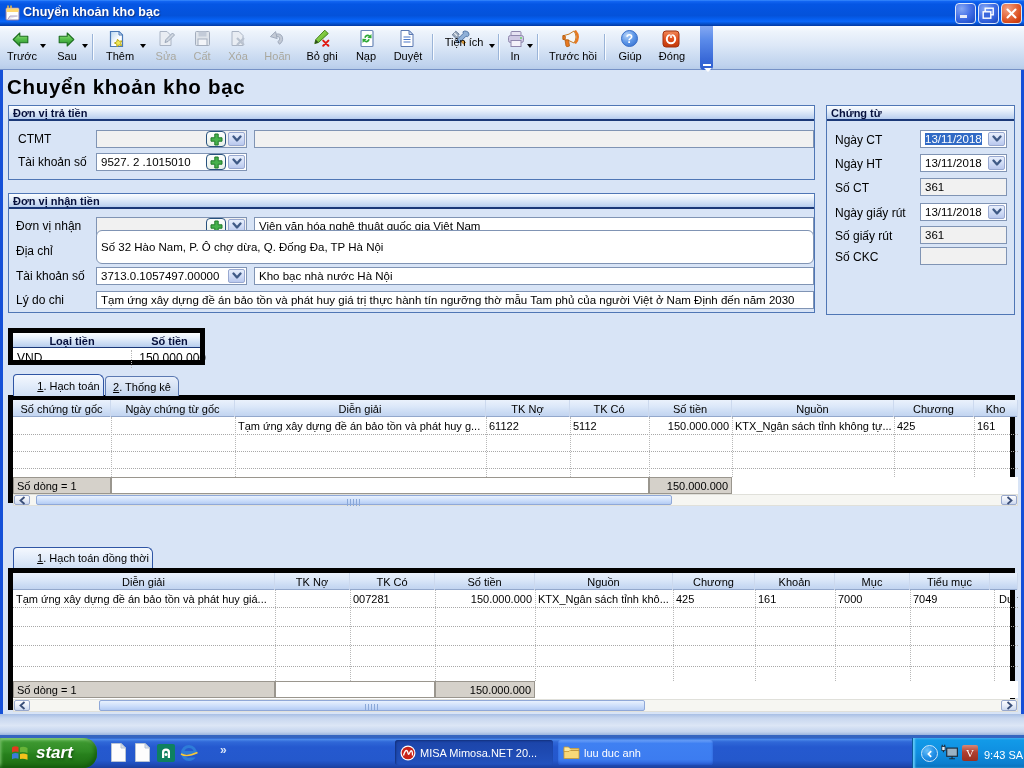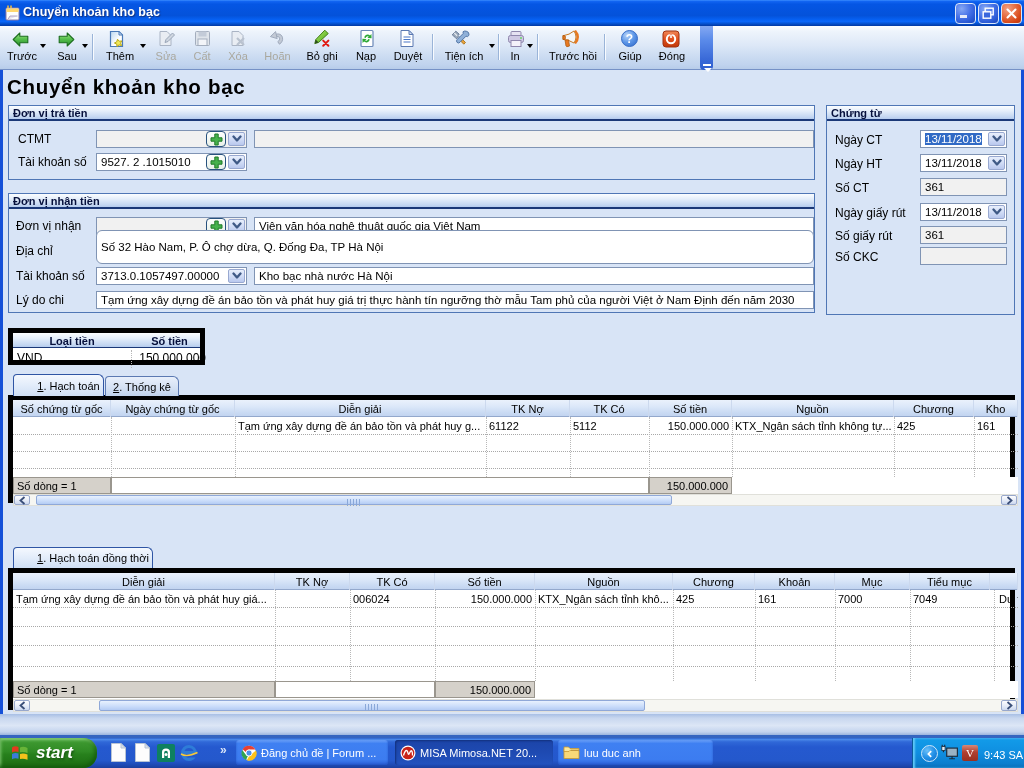--- a/index.html
+++ b/index.html
@@ -214,21 +214,21 @@
   </div>
   <div class="abs tblabel" style="left:387px;top:50px;width:42px;">Duyệt</div>
   <div class="abs" style="left:450px;top:29px;">
     <svg width="21" height="19" viewBox="0 0 21 19">
       <path d="M10.5 8.5 L15.5 13.5 L13.8 15.2 L8.8 10.2 Z" fill="#e8a33d" stroke="#a8731d" stroke-width="0.9"></path>
       <path d="M2.2 5.8 L5.8 2.2 L9.2 5.2 L8 6.4 L9 7.4 L6.6 9.8 L5.6 8.8 Z" fill="#9aa8ba" stroke="#5f7390" stroke-width="0.9"></path>
       <path d="M4.2 3.8 L7.2 6.8" stroke="#e8edf3" stroke-width="1.2"></path>
       <path d="M16.2 2.2 Q18.8 2.6 19 5.2 Q19.1 6.8 17.6 7.6 L16 7.2 L10 13.2 Q8.6 14.8 7.1 13.4 Q5.7 11.9 7.2 10.5 L13.2 4.5 L13 2.8 Q14.4 1.6 16.2 2.2 Z" fill="#8fb0d8" stroke="#4a6ea0" stroke-width="0.9"></path>
     </svg>
   </div>
-  <div class="abs tblabel" style="left:437px;top:50px;width:54px;">Tiện ích</div>
+  <div class="abs tblabel" style="left:437px;top:36px;width:54px;">Tiện ích</div>
   <div class="abs dd" style="left:489px;"></div>
   <div class="abs" style="left:506px;top:30px;">
     <svg width="20" height="18" viewBox="0 0 20 18">
       <rect x="5" y="1.5" width="10" height="5" rx="1" fill="#e6e2f2" stroke="#8f87ad"></rect>
       <rect x="2.5" y="5.5" width="15" height="7" rx="2" fill="#cfc9e4" stroke="#8f87ad"></rect>
       <rect x="5" y="10.5" width="10" height="6" fill="#f4f2fa" stroke="#8f87ad"></rect>
       <circle cx="15" cy="8" r="1" fill="#6bd46b"></circle>
     </svg>
   </div>
   <div class="abs tblabel" style="left:500px;top:50px;width:30px;">In</div>
@@ -449,21 +449,21 @@
     <div class="ghcell" style="left:337px;width:85px;height:17px;">TK Có</div>
     <div class="ghcell" style="left:422px;width:100px;height:17px;">Số tiền</div>
     <div class="ghcell" style="left:522px;width:138px;height:17px;">Nguồn</div>
     <div class="ghcell" style="left:660px;width:82px;height:17px;">Chương</div>
     <div class="ghcell" style="left:742px;width:80px;height:17px;">Khoản</div>
     <div class="ghcell" style="left:822px;width:75px;height:17px;">Mục</div>
     <div class="ghcell" style="left:897px;width:80px;height:17px;">Tiểu mục</div>
     <div class="ghcell" style="left:981px;width:24px;height:17px;"></div>
 
     <div class="gcell" style="left:0;top:17px;width:262px;height:17px;">Tạm ứng xây dựng đề án bảo tồn và phát huy giá...</div>
-    <div class="gcell" style="left:337px;top:17px;width:85px;height:17px;">006024</div>
+    <div class="gcell" style="left:337px;top:17px;width:85px;height:17px;">007281</div>
     <div class="gcell" style="left:422px;top:17px;width:100px;height:17px;justify-content:flex-end;">150.000.000</div>
     <div class="gcell" style="left:522px;top:17px;width:138px;height:17px;">KTX_Ngân sách tỉnh khô...</div>
     <div class="gcell" style="left:660px;top:17px;width:82px;height:17px;">425</div>
     <div class="gcell" style="left:742px;top:17px;width:80px;height:17px;">161</div>
     <div class="gcell" style="left:822px;top:17px;width:75px;height:17px;">7000</div>
     <div class="gcell" style="left:897px;top:17px;width:80px;height:17px;">7049</div>
     <div class="gcell" style="left:981px;top:17px;width:24px;height:17px;padding-left:5px;">Dư t</div>
     <div class="dotline" style="left:0;top:34px;width:1005px;"></div>
     <div class="dotline" style="left:0;top:53px;width:1005px;"></div>
     <div class="dotline" style="left:0;top:72px;width:1005px;"></div>
@@ -535,31 +535,20 @@
       </svg>
   </div>
   <div class="abs" style="left:179px;top:743px;width:20px;height:20px;">
     <svg width="20" height="20" viewBox="0 0 20 20">
       <path d="M10 2 A 8 8 0 1 0 10 18 A 8 8 0 0 0 16.5 14.5 L11 14.5 A 5 5 0 0 1 5.2 11 L17.8 11 A 8 8 0 0 0 10 2 Z M5.4 8 A 5 5 0 0 1 14.6 8 Z" fill="#2e7cd8"></path>
       <path d="M2 11 Q8 14.5 18.5 9.5" stroke="#f8c838" stroke-width="1.6" fill="none"></path>
     </svg>
   </div>
   <div class="abs" style="left:220px;top:743px;color:#d8e4f8;font-size:12px;font-weight:bold;">»</div>
 
-  <div class="tbtn" style="left:236px;top:740px;width:152px;">
-    <svg width="16" height="16" viewBox="0 0 16 16" style="margin:0 4px 0 5px;">
-      <circle cx="8" cy="8" r="7.2" fill="#fff"></circle>
-      <path d="M8 0.8 A 7.2 7.2 0 0 1 14.4 4.7 L8 4.7 Z M14.7 5.3 A 7.2 7.2 0 0 1 8.6 15.1 L11.8 8.9 Z M7 15.2 A 7.2 7.2 0 0 1 1.4 4.4 L4.6 9.6 Z" fill="none"></path>
-      <path d="M8 0.8 A 7.2 7.2 0 0 1 14.4 4.6 L8 4.6 A 3.4 3.4 0 0 0 4.8 7 L1.6 4.2 A 7.2 7.2 0 0 1 8 0.8 Z" fill="#e84033"></path>
-      <path d="M1.3 5 L4.6 9.4 A 3.4 3.4 0 0 0 6.8 11.2 L5 15 A 7.2 7.2 0 0 1 1.3 5 Z" fill="#30a352"></path>
-      <path d="M15 5.6 A 7.2 7.2 0 0 1 5.8 15.2 L8 11.3 A 3.4 3.4 0 0 0 11.2 8.6 Z" fill="#fcc31d"></path>
-      <circle cx="8" cy="8" r="3" fill="#4a90e8" stroke="#fff" stroke-width="0.8"></circle>
-    </svg>
-    <span style="overflow:hidden;white-space:nowrap;">Đăng chủ đề | Forum ...</span>
-  </div>
   <div class="tbtn act" style="left:395px;top:740px;width:158px;">
     <svg width="16" height="16" viewBox="0 0 16 16" style="margin:0 4px 0 5px;">
       <circle cx="8" cy="8" r="7.5" fill="#fff"></circle>
       <circle cx="8" cy="8" r="6.3" fill="#c82218"></circle>
       <path d="M3.5 10.5 Q5 5.5 6.5 5.5 Q7.5 5.5 8 8 Q8.5 10.5 9.5 8.2 Q10.5 5.5 11.5 5.8 Q12.5 6.2 12.5 10.5" stroke="#fff" stroke-width="1.3" fill="none"></path>
     </svg>
     <span style="overflow:hidden;white-space:nowrap;">MISA Mimosa.NET 20...</span>
   </div>
   <div class="tbtn" style="left:558px;top:740px;width:155px;">
     <svg width="17" height="14" viewBox="0 0 17 14" style="margin:0 4px 0 5px;">

